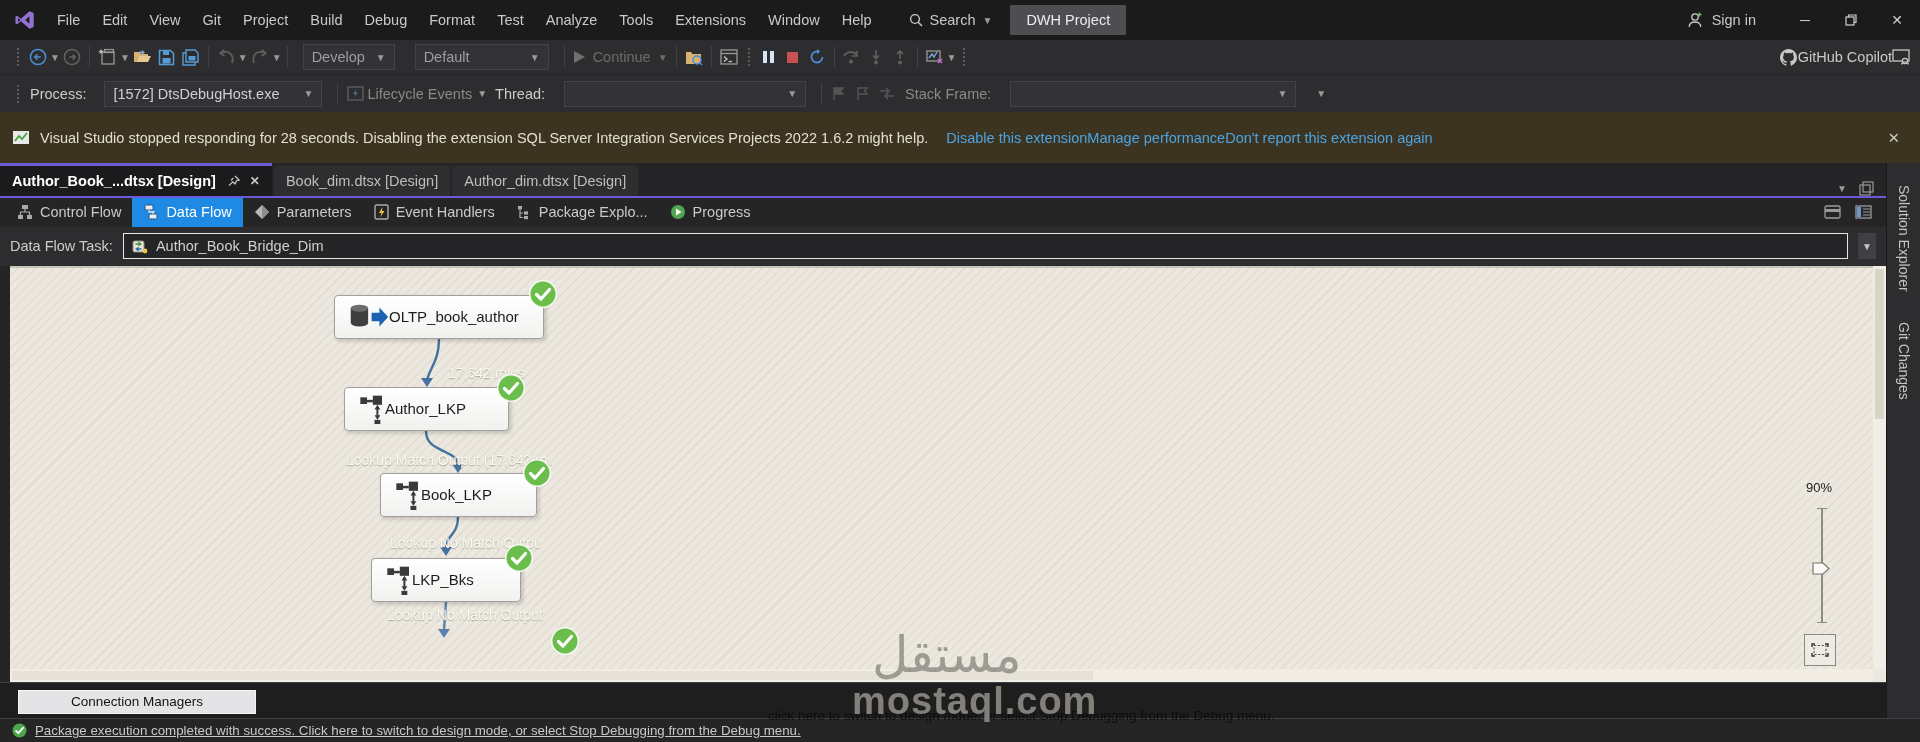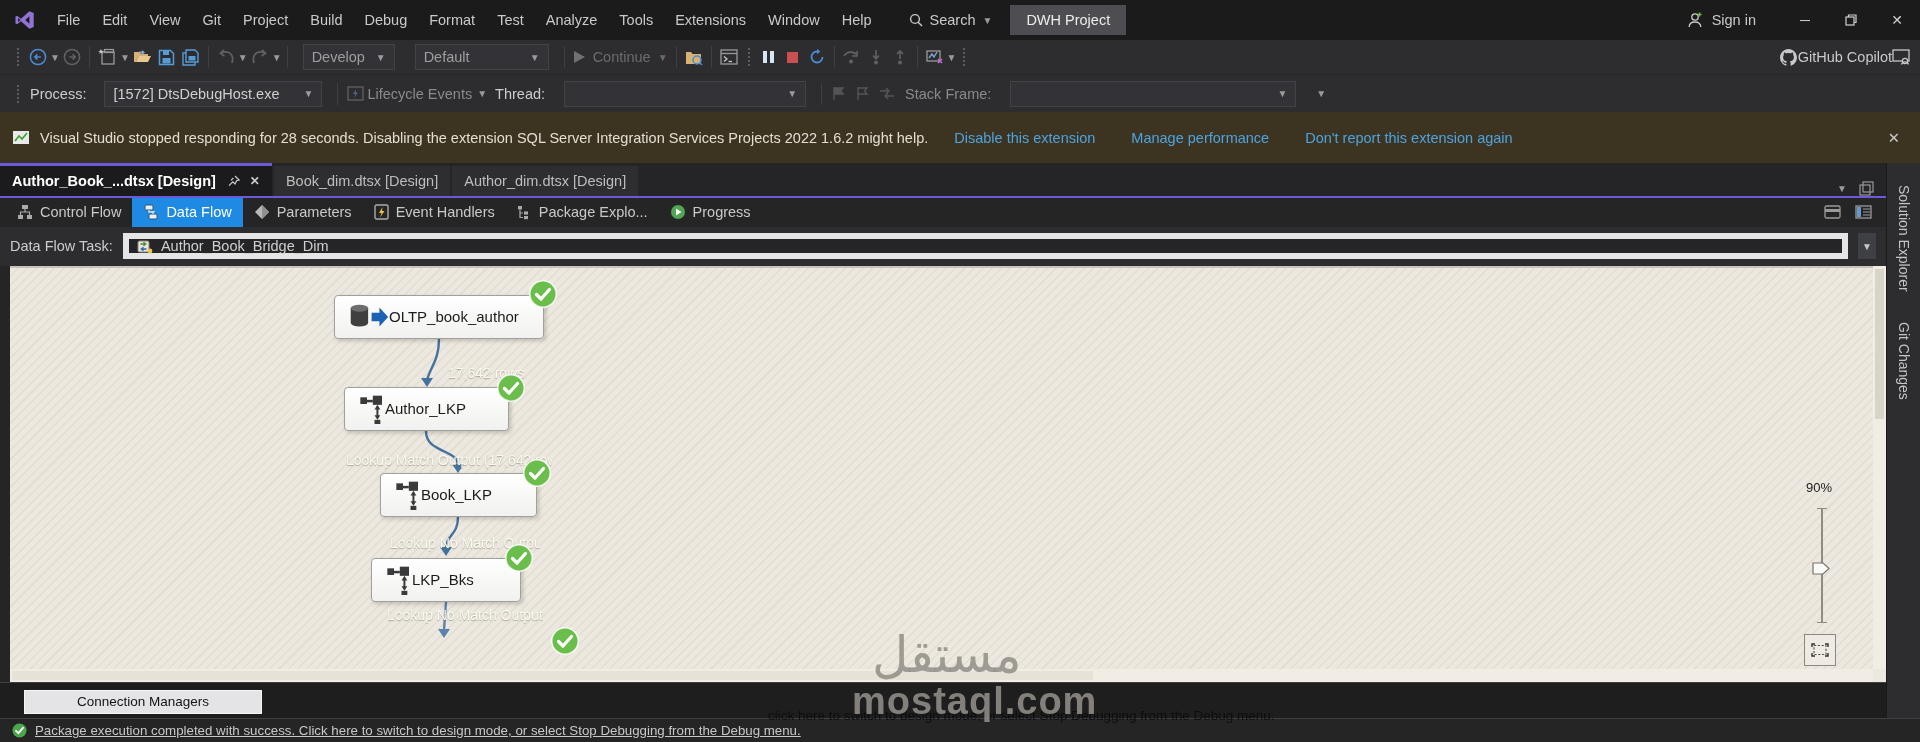--- a/index.html
+++ b/index.html
@@ -25,21 +25,21 @@
 .sep{width:1px;height:22px;background:#3f3f46;margin:0 5px}
 .ibtn{height:26px;min-width:24px;display:flex;align-items:center;justify-content:center;padding:0 3px}
 .ibtn.dis{opacity:.55}
 .ddbox{background:#333337;border:1px solid #434346;height:26px;display:flex;align-items:center;justify-content:space-between;padding:0 8px;color:#9e9e9e;margin:0 10px}
 .ddbox.lit{color:#cfcfcf}
 .lbl-dim{color:#8a8a8a}
 .copilot{margin-left:auto;display:flex;align-items:center;gap:0;color:#c9c9c9}
 
 
 .notif{height:51px;background:#3c3420;display:flex;align-items:center;padding:0 12px;flex:0 0 auto;color:#e2ded2}
-.notif .links{display:flex;gap:36px;margin-left:26px;white-space:nowrap}
+.notif .links{display:flex;margin-left:18px;white-space:nowrap}
 .notif a{color:#4da3e0;text-decoration:none}
 .notif .x{margin-left:auto;color:#c8c8c8;padding:0 8px}
 
 
 .main{flex:1;display:flex;min-height:0}
 .editor{width:1886px;display:flex;flex-direction:column}
 .sidecol{width:34px;background:#2d2d30;border-left:1px solid #1a1a1a;display:flex;flex-direction:column;align-items:center;padding-top:22px;gap:30px}
 .vtab{writing-mode:vertical-rl;color:#c4c4c4;font-size:14px;white-space:nowrap}
 
 
@@ -52,21 +52,21 @@
 .accentline{height:2px;background:#6b5bd8}
 
 
 .destabs{height:30px;background:#252526;display:flex;align-items:stretch;padding-left:6px}
 .detab{display:flex;align-items:center;gap:7px;padding:0 11px;color:#c9c9c9;white-space:nowrap}
 .detab.sel{background:#1e8ae4;color:#fff}
 .destabs .tail{margin-left:auto;display:flex;align-items:center;gap:14px;padding:0 14px}
 
 
 .taskrow{height:40px;background:#2d2d30;display:flex;align-items:center;padding:0 10px;gap:10px}
-.taskdd{flex:1;height:26px;background:#252528;border:6px solid #e5e5e5;display:flex;align-items:center;gap:8px;padding:0 8px;color:#cfcfcf}
+.taskdd{flex:1;height:26px;background:#252528;border:1px solid #e5e5e5;display:flex;align-items:center;gap:8px;padding:0 8px;color:#cfcfcf}
 .taskcaret{width:18px;height:26px;background:#3f3f46;display:flex;align-items:center;justify-content:center;color:#c8c8c8;font-size:10px}
 
 
 .canvaswrap{height:430px;position:relative;background:#252526}
 .canvas{position:absolute;left:10px;top:0;right:13px;bottom:13px;border-top:2px solid #c6c3ba;
  background:repeating-linear-gradient(135deg,#ece8df 0px,#ece8df 5px,#e3ded3 5px,#e3ded3 6.5px);overflow:hidden}
 .sbv{position:absolute;right:0;top:0;bottom:13px;width:13px;background:#f1ede4}
 .sbv .thumb{position:absolute;top:3px;left:2px;right:2px;height:150px;background:#d8d4c8}
 .sbh{position:absolute;left:10px;right:13px;bottom:0;height:13px;background:#f1ede4}
 .sbh .thumb{position:absolute;left:2px;top:2px;bottom:2px;width:58%;background:#e6e2d8}
@@ -80,21 +80,21 @@
 
 .zoomw{position:absolute;left:1790px;top:212px;width:44px;color:#333}
 .zoomw .pct{font-size:13px;color:#222;margin-left:6px}
 .ztrack{position:absolute;left:21px;top:28px;width:2px;height:115px;background:#8f8c84}
 .ztick{position:absolute;left:17px;width:10px;height:1px;background:#8f8c84}
 .zthumb{position:absolute;left:12px;top:82px}
 .zfit{position:absolute;left:4px;top:154px;width:32px;height:32px;background:#efebe2;border:1px solid #8a8880;display:flex;align-items:center;justify-content:center}
 
 
 .connstrip{height:37px;background:#1e1e1f;padding-top:7px;border-top:1px solid #3f3f46}
-.connbox{margin-left:24px;width:238px;height:24px;background:#e4e4e6;border:1px solid #f5f5f5;color:#141414;
+.connbox{margin-left:18px;width:238px;height:24px;background:#e4e4e6;border:1px solid #f5f5f5;color:#141414;
  font-size:13.5px;display:flex;align-items:center;justify-content:center}
 .statusbar{height:24px;background:#252526;border-top:1px solid #3f3f46;display:flex;align-items:center;padding:0 12px;gap:8px;flex:0 0 auto}
 .statusbar .msg{color:#c8c8c8;font-size:13.3px;text-decoration:underline}
 
 
 .wmark{position:absolute;inset:0;pointer-events:none;z-index:60}
 .wm-dark{position:absolute;left:768px;top:708px;font-size:13.5px;color:rgba(12,12,12,.92);white-space:nowrap}
 .wm-ar{position:absolute;left:872px;top:626px;font-size:50px;color:rgba(144,141,134,.85);font-family:"DejaVu Sans",sans-serif}
 .wm-en{position:absolute;left:852px;top:680px;font-size:38px;font-weight:bold;letter-spacing:1px;color:rgba(156,153,146,.8);font-family:Liberation Sans, sans-serif}
 

